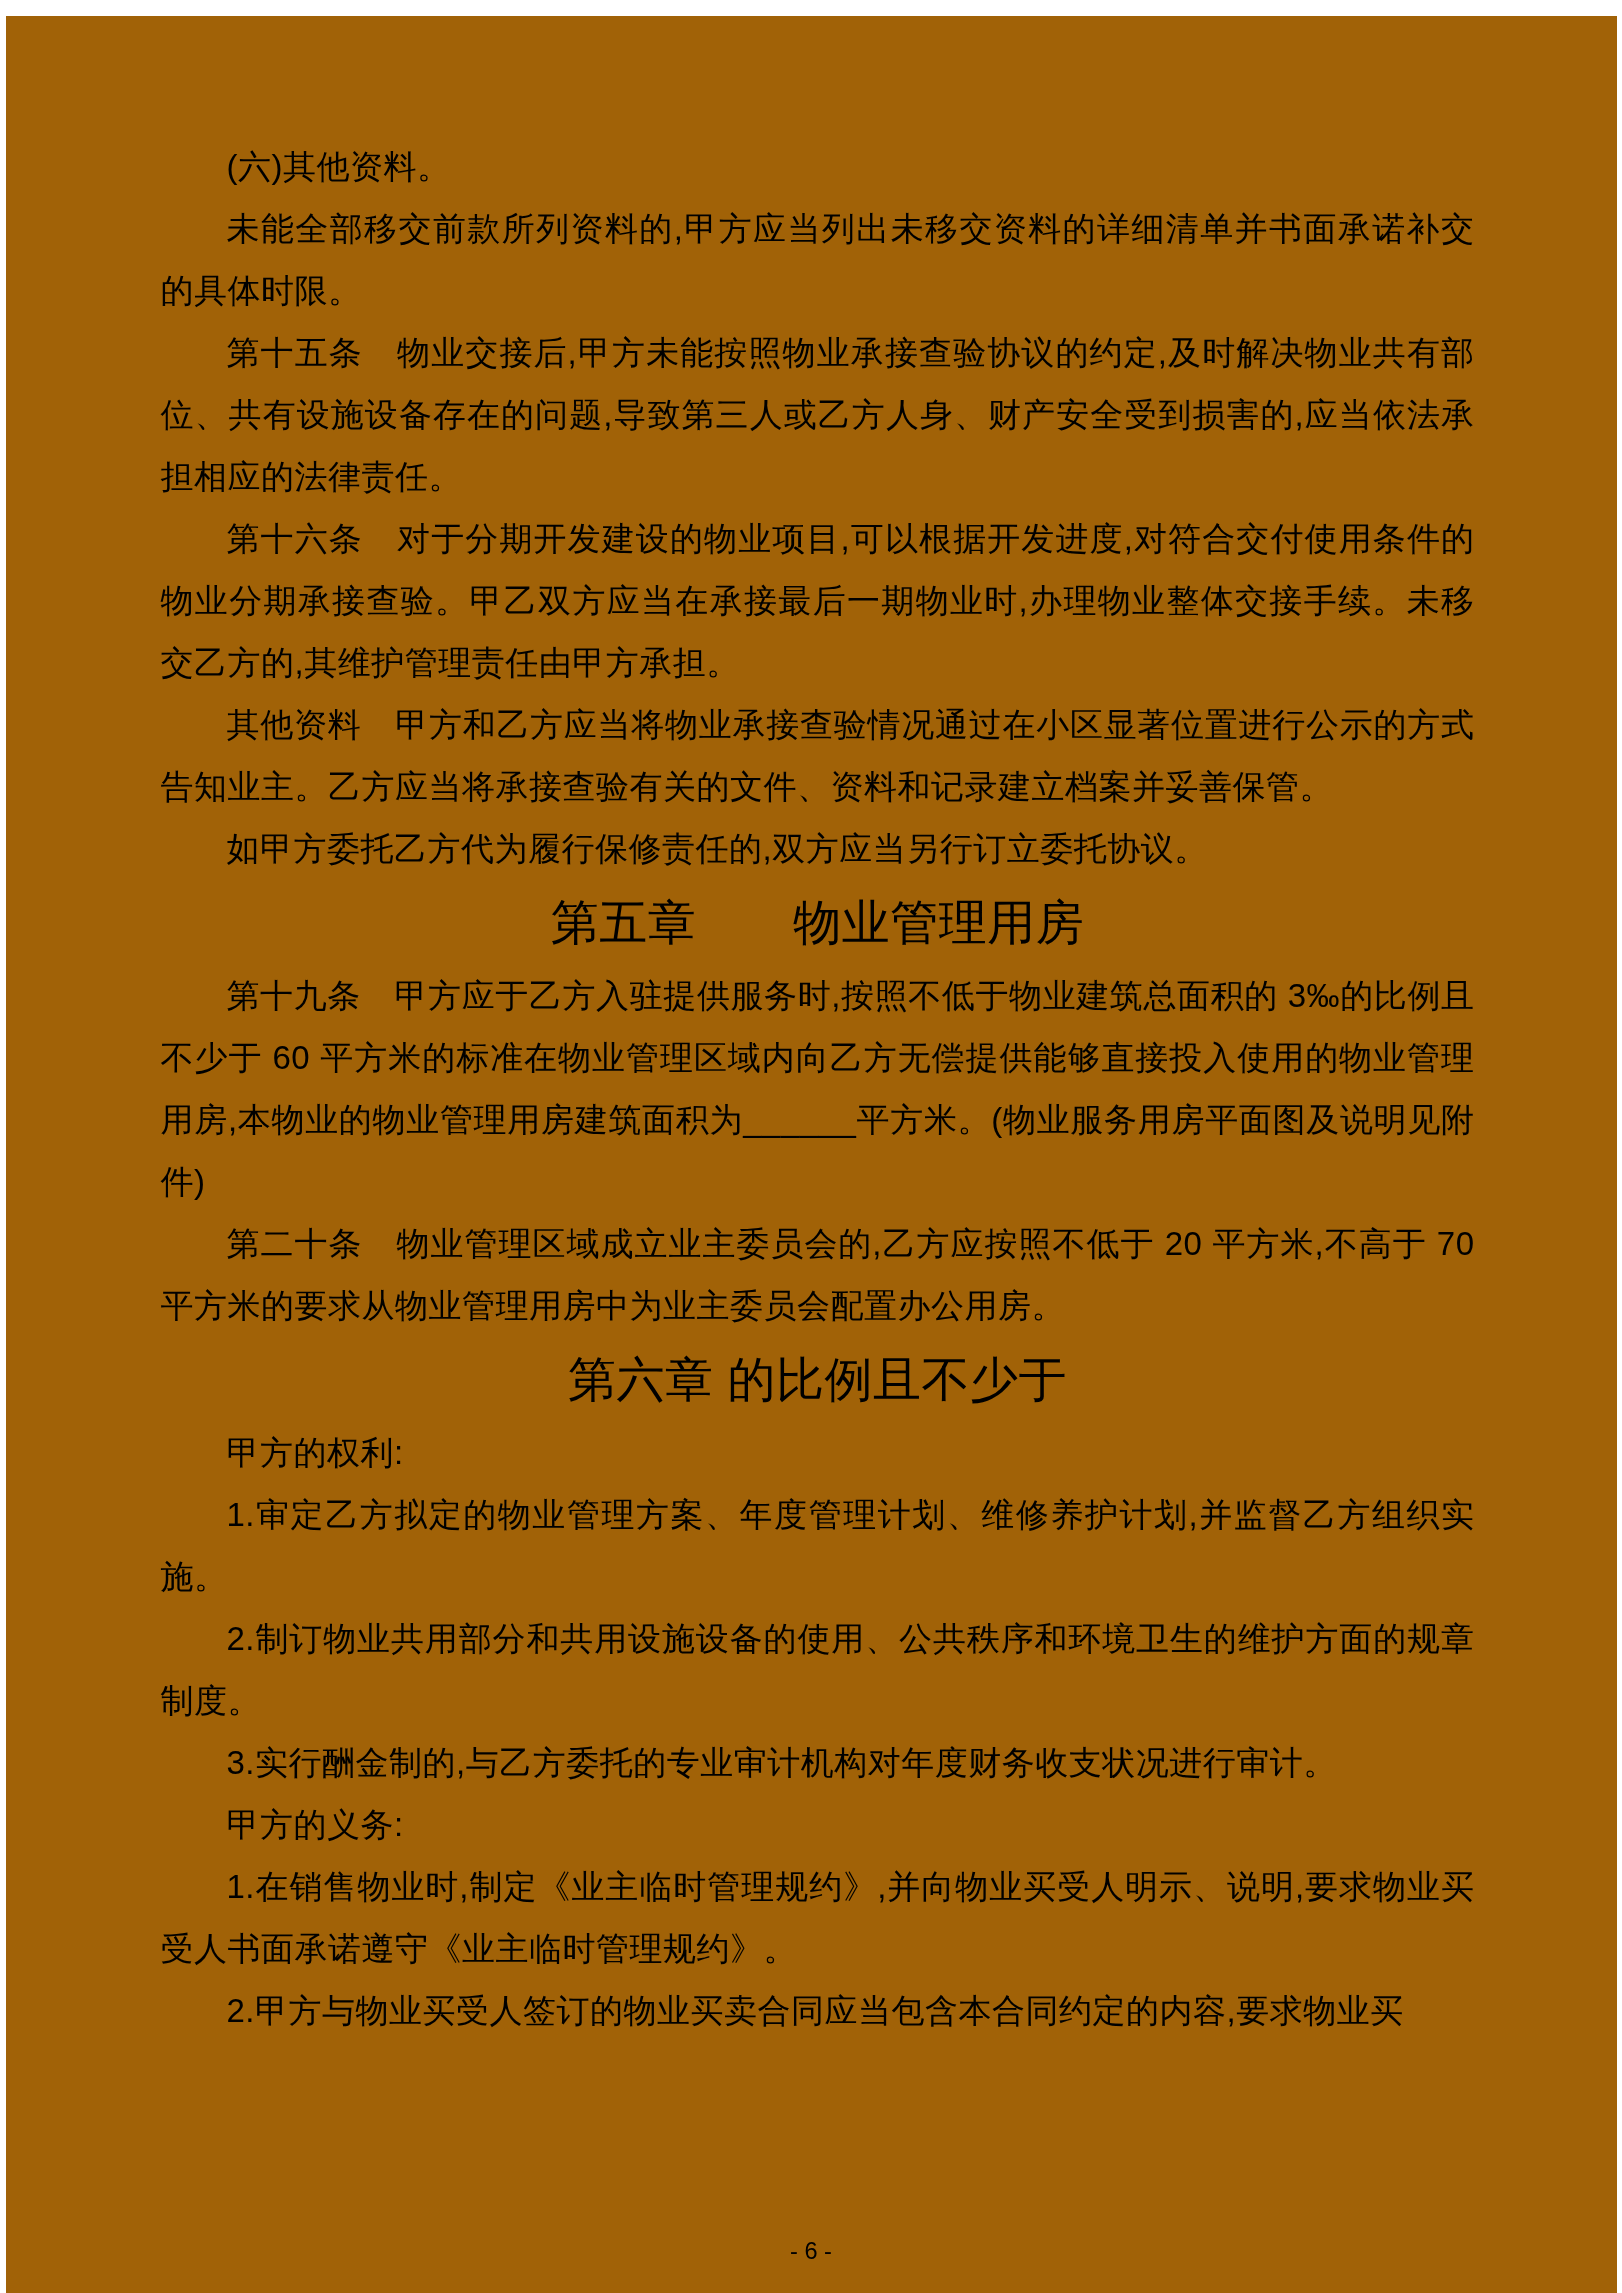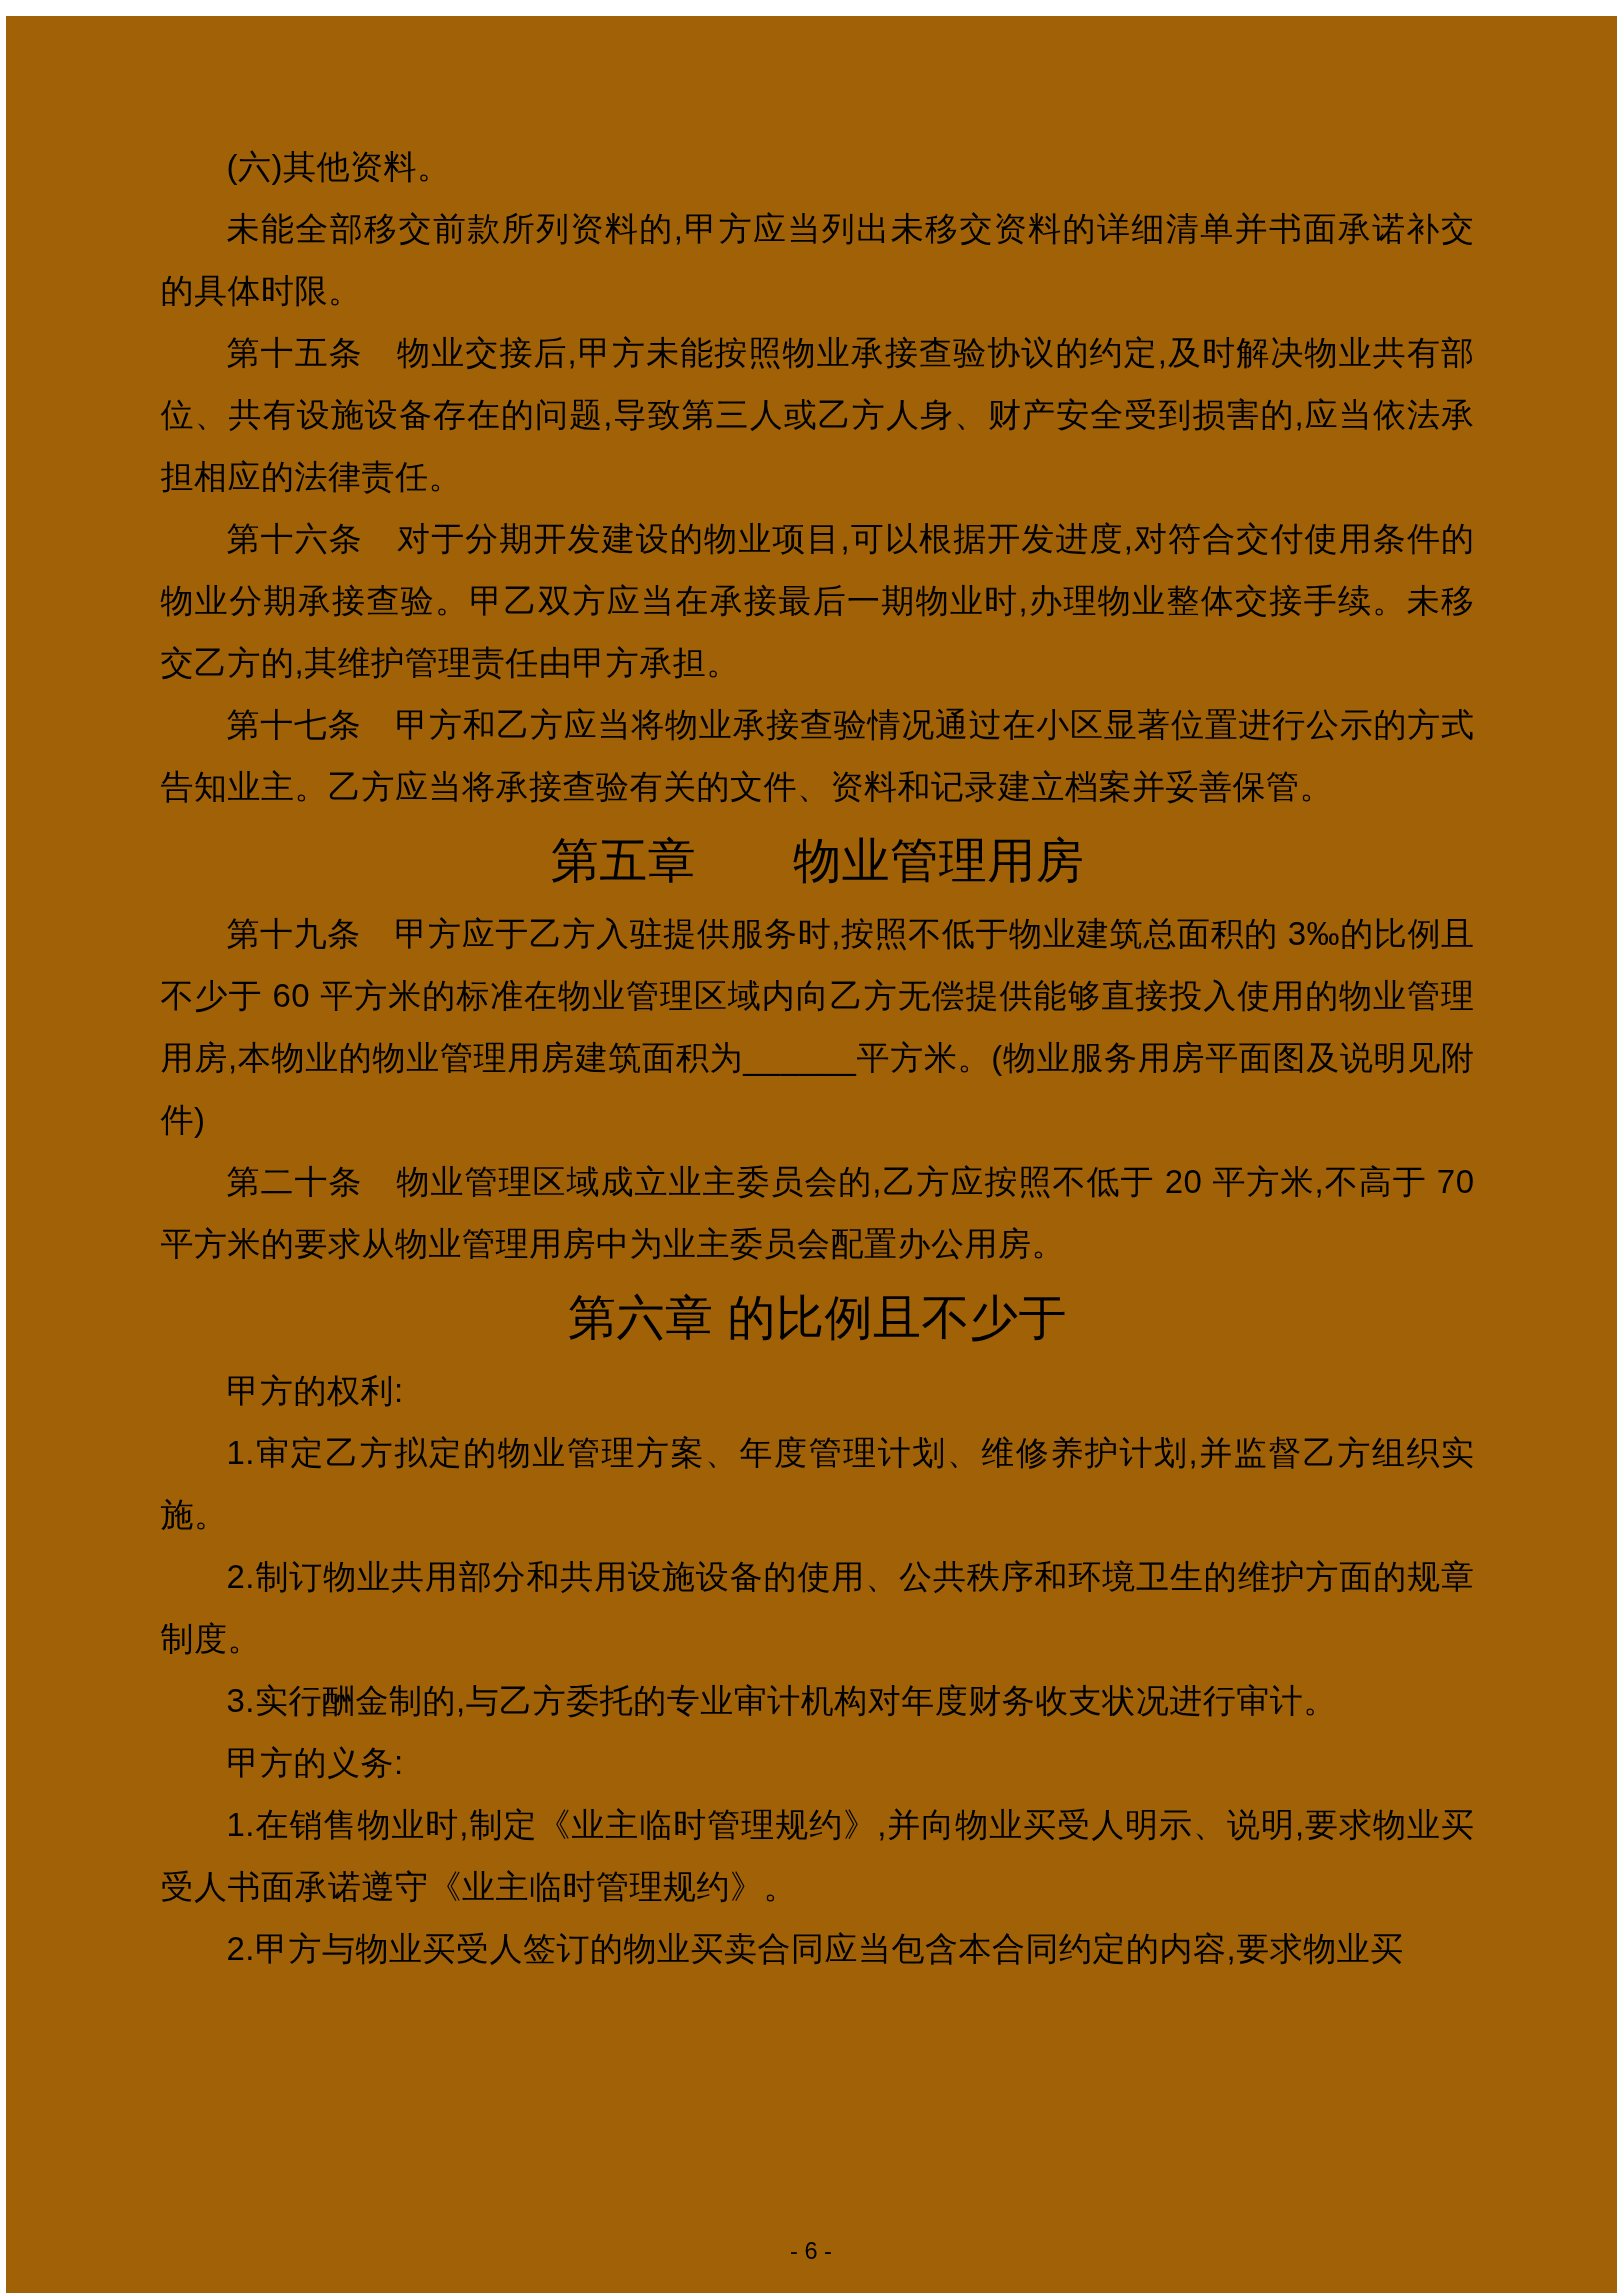--- a/index.html
+++ b/index.html
@@ -49,21 +49,22 @@
 </style>
 </head>
 <body>
 
 <div class="page">
   <div class="content">
     <p class="para">(六)其他资料。</p>
     <p class="para">未能全部移交前款所列资料的,甲方应当列出未移交资料的详细清单并书面承诺补交的具体时限。</p>
     <p class="para">第十五条　物业交接后,甲方未能按照物业承接查验协议的约定,及时解决物业共有部位、共有设施设备存在的问题,导致第三人或乙方人身、财产安全受到损害的,应当依法承担相应的法律责任。</p>
     <p class="para">第十六条　对于分期开发建设的物业项目,可以根据开发进度,对符合交付使用条件的物业分期承接查验。甲乙双方应当在承接最后一期物业时,办理物业整体交接手续。未移交乙方的,其维护管理责任由甲方承担。</p>
-    <p class="para">第十七条　甲方和乙方应当将物业承接查验情况通过在小区显著位置进行公示的方式告知业主。乙方应当将承接查验有关的文件、资料和记录建立档案并妥善保管。</p>
+    <p class="para">其他资料　甲方和乙方应当将物业承接查验情况通过在小区显著位置进行公示的方式告知业主。乙方应当将承接查验有关的文件、资料和记录建立档案并妥善保管。</p>
+    <p class="para">如甲方委托乙方代为履行保修责任的,双方应当另行订立委托协议。</p>
     <h2 class="chapter">第五章　　物业管理用房</h2>
     <p class="para">第十九条　甲方应于乙方入驻提供服务时,按照不低于物业建筑总面积的 3‰的比例且不少于 60 平方米的标准在物业管理区域内向乙方无偿提供能够直接投入使用的物业管理用房,本物业的物业管理用房建筑面积为______平方米。(物业服务用房平面图及说明见附件)</p>
     <p class="para">第二十条　物业管理区域成立业主委员会的,乙方应按照不低于 20 平方米,不高于 70 平方米的要求从物业管理用房中为业主委员会配置办公用房。</p>
     <h2 class="chapter">第六章 的比例且不少于</h2>
     <p class="para">甲方的权利:</p>
     <p class="para">1.审定乙方拟定的物业管理方案、年度管理计划、维修养护计划,并监督乙方组织实施。</p>
     <p class="para">2.制订物业共用部分和共用设施设备的使用、公共秩序和环境卫生的维护方面的规章制度。</p>
     <p class="para">3.实行酬金制的,与乙方委托的专业审计机构对年度财务收支状况进行审计。</p>
     <p class="para">甲方的义务:</p>
     <p class="para">1.在销售物业时,制定《业主临时管理规约》,并向物业买受人明示、说明,要求物业买受人书面承诺遵守《业主临时管理规约》。</p>

